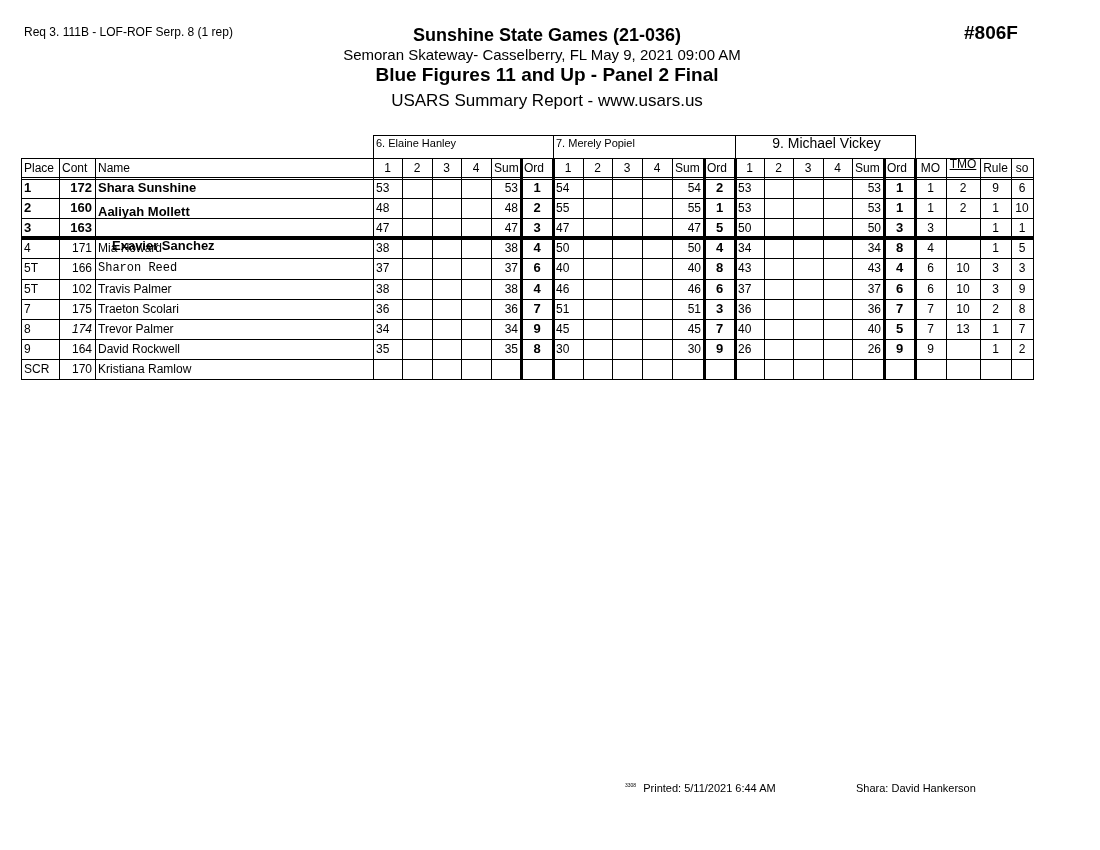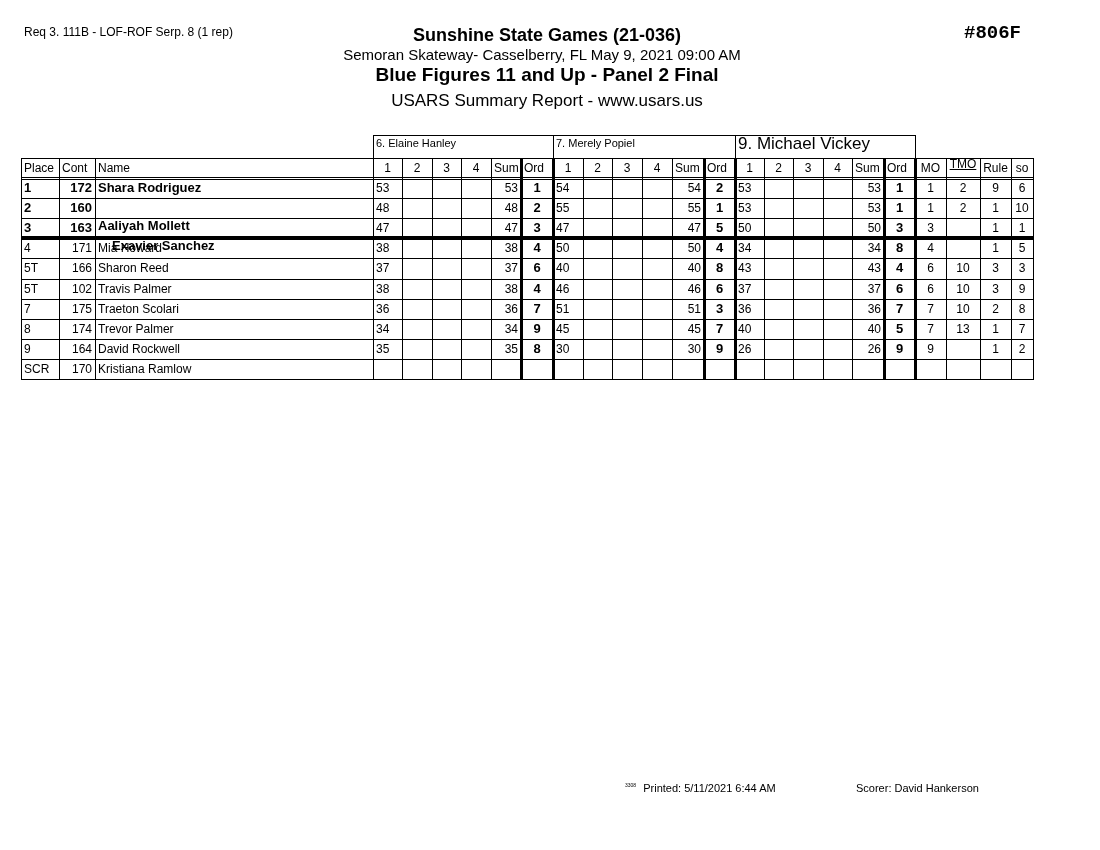--- a/index.html
+++ b/index.html
@@ -1,20 +1,20 @@
 <!DOCTYPE html>
 <html><head>
 <meta charset="utf-8">
 <style>
   html, body { margin:0; padding:0; background:#ffffff; }
   body { width:1100px; height:850px; position:relative; overflow:hidden;
          font-family:"Liberation Sans", sans-serif; color:#000; }
   .abs { position:absolute; white-space:nowrap; }
   .req { left:24px; top:25px; font-size:12px; }
-  .code { left:964px; top:22px; font-size:19px; font-weight:bold;font-family:Liberation Mono, monospace; }
+  .code { left:964px; top:22px; font-size:19px; font-weight:bold; }
   .center { left:0; width:1100px; text-align:center; }
   .title { top:25px; font-size:18px; font-weight:bold; left:-3px; }
   .venue { top:46px; font-size:15px; left:-8px; }
   .event { top:64px; font-size:19px; font-weight:bold; left:-3px; }
   .report { top:91px; font-size:17px; left:-3px; }
 
   
   .grid { position:absolute; left:0; top:0; }
   .cell { position:absolute; box-sizing:border-box; font-size:12px; line-height:19px;
           padding-left:3px; overflow:hidden; }
@@ -36,21 +36,21 @@
 <div class="abs center event">Blue Figures 11 and Up - Panel 2 Final</div>
 <div class="abs center report">USARS Summary Report - www.usars.us</div>
 
 <div id="grid" class="grid">
     <div class="cell " style="left: 373px; top: 135px; width: 180px; height: 17px; line-height: 17px; font-size: 11px;">6.  Elaine Hanley</div>
     <div class="line" style="left: 373px; top: 135px; width: 181px; height: 1px;"></div>
     <div class="line" style="left: 373px; top: 135px; width: 1px; height: 23px;"></div>
     <div class="cell " style="left: 553px; top: 135px; width: 182px; height: 17px; line-height: 17px; font-size: 11px;">7.  Merely Popiel</div>
     <div class="line" style="left: 553px; top: 135px; width: 183px; height: 1px;"></div>
     <div class="line" style="left: 553px; top: 135px; width: 1px; height: 23px;"></div>
-    <div class="cell " style="left: 735px; top: 135px; width: 180px; height: 17px; line-height: 17px; font-size: 17px;">9.  Michael Vickey</div>
+    <div class="cell " style="left: 735px; top: 135px; width: 180px; height: 17px; line-height: 17px; font-size: 14px; text-align: center;">9.  Michael Vickey</div>
     <div class="line" style="left: 735px; top: 135px; width: 181px; height: 1px;"></div>
     <div class="line" style="left: 735px; top: 135px; width: 1px; height: 23px;"></div>
     <div class="line" style="left: 915px; top: 135px; width: 1px; height: 23px;"></div>
     <div class="cell " style="left: 21px; top: 158px; width: 38px; height: 20px; line-height: 20px;">Place</div>
     <div class="cell " style="left: 59px; top: 158px; width: 36px; height: 20px; line-height: 20px;">Cont</div>
     <div class="cell " style="left: 95px; top: 158px; width: 278px; height: 20px; line-height: 20px;">Name</div>
     <div class="cell c" style="left: 373px; top: 158px; width: 29px; height: 20px; line-height: 20px;">1</div>
     <div class="cell c" style="left: 402px; top: 158px; width: 30px; height: 20px; line-height: 20px;">2</div>
     <div class="cell c" style="left: 432px; top: 158px; width: 29px; height: 20px; line-height: 20px;">3</div>
     <div class="cell c" style="left: 461px; top: 158px; width: 30px; height: 20px; line-height: 20px;">4</div>
@@ -67,21 +67,21 @@
     <div class="cell c" style="left: 793px; top: 158px; width: 30px; height: 20px; line-height: 20px;">3</div>
     <div class="cell c" style="left: 823px; top: 158px; width: 29px; height: 20px; line-height: 20px;">4</div>
     <div class="cell " style="left: 852px; top: 158px; width: 32px; height: 20px; line-height: 20px;">Sum</div>
     <div class="cell " style="left: 884px; top: 158px; width: 31px; height: 20px; line-height: 20px;">Ord</div>
     <div class="cell c" style="left: 915px; top: 158px; width: 31px; height: 20px; line-height: 20px;">MO</div>
     <div class="cell c" style="left: 946px; top: 154px; width: 34px; height: 20px; line-height: 20px; text-decoration: underline;">TMO</div>
     <div class="cell c" style="left: 980px; top: 158px; width: 31px; height: 20px; line-height: 20px;">Rule</div>
     <div class="cell c" style="left: 1011px; top: 158px; width: 22px; height: 20px; line-height: 20px;">so</div>
     <div class="cell b" style="left: 21px; top: 178px; width: 38px; height: 20.1px; line-height: 20.1px;">1</div>
     <div class="cell b r" style="left: 59px; top: 178px; width: 36px; height: 20.1px; line-height: 20.1px;">172</div>
-    <div class="cell b" style="left: 95px; top: 178px; width: 278px; height: 20.1px; line-height: 20.1px;">Shara Rodriguez</div>
+    <div class="cell b" style="left: 95px; top: 178px; width: 278px; height: 20.1px; line-height: 20.1px;">Shara Sunshine</div>
     <div class="cell " style="left: 373px; top: 178px; width: 29px; height: 20.1px; line-height: 20.1px;">53</div>
     <div class="cell " style="left: 402px; top: 178px; width: 30px; height: 20.1px; line-height: 20.1px;"></div>
     <div class="cell " style="left: 432px; top: 178px; width: 29px; height: 20.1px; line-height: 20.1px;"></div>
     <div class="cell " style="left: 461px; top: 178px; width: 30px; height: 20.1px; line-height: 20.1px;"></div>
     <div class="cell r" style="left: 491px; top: 178px; width: 30px; height: 20.1px; line-height: 20.1px;">53</div>
     <div class="cell b c" style="left: 521px; top: 178px; width: 32px; height: 20.1px; line-height: 20.1px;">1</div>
     <div class="cell " style="left: 553px; top: 178px; width: 30px; height: 20.1px; line-height: 20.1px;">54</div>
     <div class="cell " style="left: 583px; top: 178px; width: 29px; height: 20.1px; line-height: 20.1px;"></div>
     <div class="cell " style="left: 612px; top: 178px; width: 30px; height: 20.1px; line-height: 20.1px;"></div>
     <div class="cell " style="left: 642px; top: 178px; width: 30px; height: 20.1px; line-height: 20.1px;"></div>
@@ -92,21 +92,21 @@
     <div class="cell " style="left: 793px; top: 178px; width: 30px; height: 20.1px; line-height: 20.1px;"></div>
     <div class="cell " style="left: 823px; top: 178px; width: 29px; height: 20.1px; line-height: 20.1px;"></div>
     <div class="cell r" style="left: 852px; top: 178px; width: 32px; height: 20.1px; line-height: 20.1px;">53</div>
     <div class="cell b c" style="left: 884px; top: 178px; width: 31px; height: 20.1px; line-height: 20.1px;">1</div>
     <div class="cell c" style="left: 915px; top: 178px; width: 31px; height: 20.1px; line-height: 20.1px;">1</div>
     <div class="cell c" style="left: 946px; top: 178px; width: 34px; height: 20.1px; line-height: 20.1px;">2</div>
     <div class="cell c" style="left: 980px; top: 178px; width: 31px; height: 20.1px; line-height: 20.1px;">9</div>
     <div class="cell c" style="left: 1011px; top: 178px; width: 22px; height: 20.1px; line-height: 20.1px;">6</div>
     <div class="cell b" style="left: 21px; top: 198.1px; width: 38px; height: 20.1px; line-height: 20.1px;">2</div>
     <div class="cell b r" style="left: 59px; top: 198.1px; width: 36px; height: 20.1px; line-height: 20.1px;">160</div>
-    <div class="cell b" style="left: 95px; top: 216px; width: 278px; height: 20.1px; line-height: 20.1px;">Aaliyah Mollett</div>
+    <div class="cell b" style="left: 95px; top: 202px; width: 278px; height: 20.1px; line-height: 20.1px;">Aaliyah Mollett</div>
     <div class="cell " style="left: 373px; top: 198.1px; width: 29px; height: 20.1px; line-height: 20.1px;">48</div>
     <div class="cell " style="left: 402px; top: 198.1px; width: 30px; height: 20.1px; line-height: 20.1px;"></div>
     <div class="cell " style="left: 432px; top: 198.1px; width: 29px; height: 20.1px; line-height: 20.1px;"></div>
     <div class="cell " style="left: 461px; top: 198.1px; width: 30px; height: 20.1px; line-height: 20.1px;"></div>
     <div class="cell r" style="left: 491px; top: 198.1px; width: 30px; height: 20.1px; line-height: 20.1px;">48</div>
     <div class="cell b c" style="left: 521px; top: 198.1px; width: 32px; height: 20.1px; line-height: 20.1px;">2</div>
     <div class="cell " style="left: 553px; top: 198.1px; width: 30px; height: 20.1px; line-height: 20.1px;">55</div>
     <div class="cell " style="left: 583px; top: 198.1px; width: 29px; height: 20.1px; line-height: 20.1px;"></div>
     <div class="cell " style="left: 612px; top: 198.1px; width: 30px; height: 20.1px; line-height: 20.1px;"></div>
     <div class="cell " style="left: 642px; top: 198.1px; width: 30px; height: 20.1px; line-height: 20.1px;"></div>
@@ -167,21 +167,21 @@
     <div class="cell " style="left: 793px; top: 238.3px; width: 30px; height: 20.1px; line-height: 20.1px;"></div>
     <div class="cell " style="left: 823px; top: 238.3px; width: 29px; height: 20.1px; line-height: 20.1px;"></div>
     <div class="cell r" style="left: 852px; top: 238.3px; width: 32px; height: 20.1px; line-height: 20.1px;">34</div>
     <div class="cell b c" style="left: 884px; top: 238.3px; width: 31px; height: 20.1px; line-height: 20.1px;">8</div>
     <div class="cell c" style="left: 915px; top: 238.3px; width: 31px; height: 20.1px; line-height: 20.1px;">4</div>
     <div class="cell c" style="left: 946px; top: 238.3px; width: 34px; height: 20.1px; line-height: 20.1px;"></div>
     <div class="cell c" style="left: 980px; top: 238.3px; width: 31px; height: 20.1px; line-height: 20.1px;">1</div>
     <div class="cell c" style="left: 1011px; top: 238.3px; width: 22px; height: 20.1px; line-height: 20.1px;">5</div>
     <div class="cell " style="left: 21px; top: 258.4px; width: 38px; height: 20.1px; line-height: 20.1px;">5T</div>
     <div class="cell r" style="left: 59px; top: 258.4px; width: 36px; height: 20.1px; line-height: 20.1px;">166</div>
-    <div class="cell " style="left: 95px; top: 258.4px; width: 278px; height: 31px; line-height: 20.1px;">Sharon Reed</div>
+    <div class="cell " style="left: 95px; top: 258.4px; width: 278px; height: 31px; line-height: 20.1px; font-family: Liberation Mono, monospace;">Sharon Reed</div>
     <div class="cell " style="left: 373px; top: 258.4px; width: 29px; height: 20.1px; line-height: 20.1px;">37</div>
     <div class="cell " style="left: 402px; top: 258.4px; width: 30px; height: 20.1px; line-height: 20.1px;"></div>
     <div class="cell " style="left: 432px; top: 258.4px; width: 29px; height: 20.1px; line-height: 20.1px;"></div>
     <div class="cell " style="left: 461px; top: 258.4px; width: 30px; height: 20.1px; line-height: 20.1px;"></div>
     <div class="cell r" style="left: 491px; top: 258.4px; width: 30px; height: 20.1px; line-height: 20.1px;">37</div>
     <div class="cell b c" style="left: 521px; top: 258.4px; width: 32px; height: 20.1px; line-height: 20.1px;">6</div>
     <div class="cell " style="left: 553px; top: 258.4px; width: 30px; height: 20.1px; line-height: 20.1px;">40</div>
     <div class="cell " style="left: 583px; top: 258.4px; width: 29px; height: 20.1px; line-height: 20.1px;"></div>
     <div class="cell " style="left: 612px; top: 258.4px; width: 30px; height: 20.1px; line-height: 20.1px;"></div>
     <div class="cell " style="left: 642px; top: 258.4px; width: 30px; height: 20.1px; line-height: 20.1px;"></div>
@@ -241,21 +241,21 @@
     <div class="cell " style="left: 764px; top: 298.6px; width: 29px; height: 20.1px; line-height: 20.1px;"></div>
     <div class="cell " style="left: 793px; top: 298.6px; width: 30px; height: 20.1px; line-height: 20.1px;"></div>
     <div class="cell " style="left: 823px; top: 298.6px; width: 29px; height: 20.1px; line-height: 20.1px;"></div>
     <div class="cell r" style="left: 852px; top: 298.6px; width: 32px; height: 20.1px; line-height: 20.1px;">36</div>
     <div class="cell b c" style="left: 884px; top: 298.6px; width: 31px; height: 20.1px; line-height: 20.1px;">7</div>
     <div class="cell c" style="left: 915px; top: 298.6px; width: 31px; height: 20.1px; line-height: 20.1px;">7</div>
     <div class="cell c" style="left: 946px; top: 298.6px; width: 34px; height: 20.1px; line-height: 20.1px;">10</div>
     <div class="cell c" style="left: 980px; top: 298.6px; width: 31px; height: 20.1px; line-height: 20.1px;">2</div>
     <div class="cell c" style="left: 1011px; top: 298.6px; width: 22px; height: 20.1px; line-height: 20.1px;">8</div>
     <div class="cell " style="left: 21px; top: 318.7px; width: 38px; height: 20.1px; line-height: 20.1px;">8</div>
-    <div class="cell r" style="left: 59px; top: 318.7px; width: 36px; height: 20.1px; line-height: 20.1px;">174</div>
+    <div class="cell r" style="left: 59px; top: 318.7px; width: 36px; height: 20.1px; line-height: 20.1px; font-style: italic;">174</div>
     <div class="cell " style="left: 95px; top: 318.7px; width: 278px; height: 20.1px; line-height: 20.1px;">Trevor Palmer</div>
     <div class="cell " style="left: 373px; top: 318.7px; width: 29px; height: 20.1px; line-height: 20.1px;">34</div>
     <div class="cell " style="left: 402px; top: 318.7px; width: 30px; height: 20.1px; line-height: 20.1px;"></div>
     <div class="cell " style="left: 432px; top: 318.7px; width: 29px; height: 20.1px; line-height: 20.1px;"></div>
     <div class="cell " style="left: 461px; top: 318.7px; width: 30px; height: 20.1px; line-height: 20.1px;"></div>
     <div class="cell r" style="left: 491px; top: 318.7px; width: 30px; height: 20.1px; line-height: 20.1px;">34</div>
     <div class="cell b c" style="left: 521px; top: 318.7px; width: 32px; height: 20.1px; line-height: 20.1px;">9</div>
     <div class="cell " style="left: 553px; top: 318.7px; width: 30px; height: 20.1px; line-height: 20.1px;">45</div>
     <div class="cell " style="left: 583px; top: 318.7px; width: 29px; height: 20.1px; line-height: 20.1px;"></div>
     <div class="cell " style="left: 612px; top: 318.7px; width: 30px; height: 20.1px; line-height: 20.1px;"></div>
@@ -360,13 +360,13 @@
     <div class="line" style="left: 823px; top: 158px; width: 1px; height: 222px;"></div>
     <div class="line" style="left: 852px; top: 158px; width: 1px; height: 222px;"></div>
     <div class="line" style="left: 883px; top: 158px; width: 3px; height: 222px;"></div>
     <div class="line" style="left: 914px; top: 158px; width: 3px; height: 222px;"></div>
   </div>
 
 <div class="abs footer" style="left:625px;">
   <span class="tiny">3308</span>
   <span style="margin-left:4px;">Printed:  5/11/2021  6:44 AM</span>
 </div>
-<div class="abs footer" style="left:856px;">Scorer:   David Hankerson</div>
+<div class="abs footer" style="left:856px;">Shara:   David Hankerson</div>
 
 </body></html>

